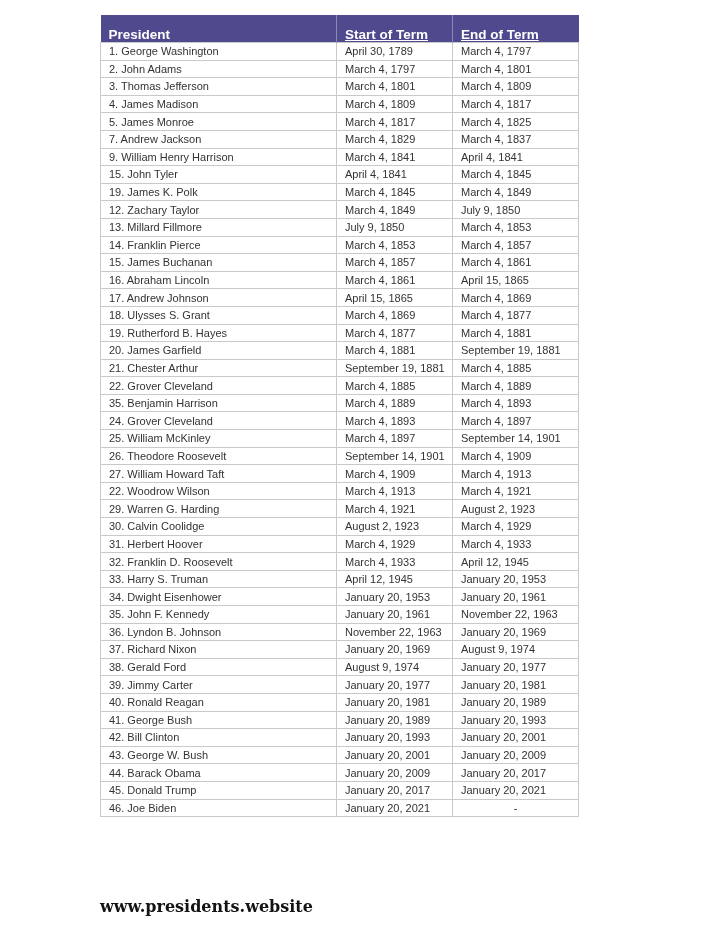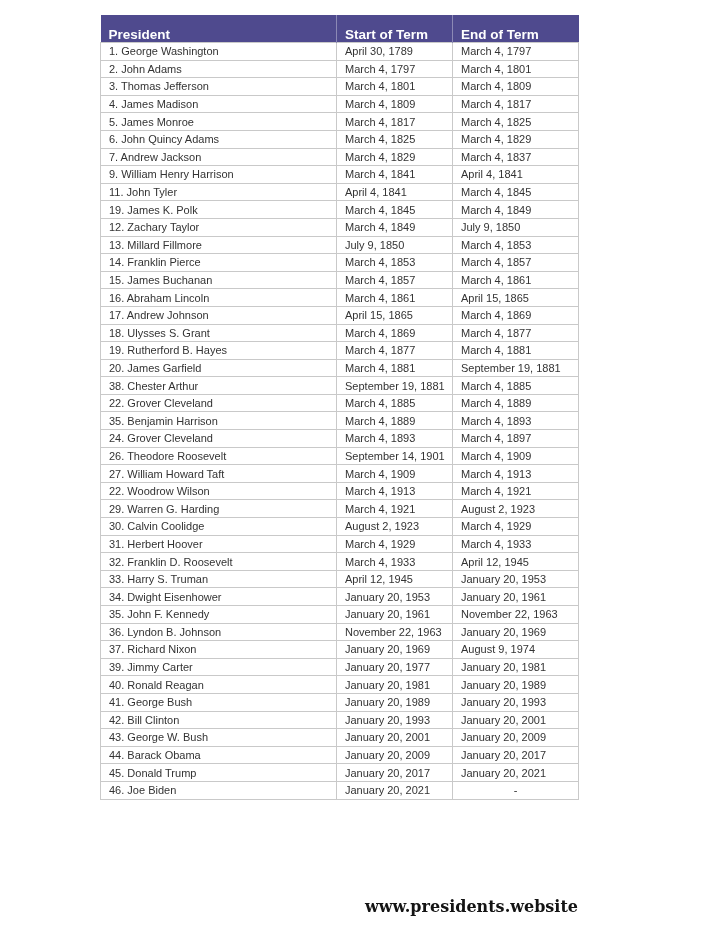--- a/index.html
+++ b/index.html
@@ -33,20 +33,21 @@
     font-size: 13.5px;
     font-weight: bold;
     text-align: left;
     height: 26px;
     padding: 12px 0 0 8px;
     border: none;
     vertical-align: middle;
   }
   table.presidents thead th + th {
     border-left: 1px solid rgba(255,255,255,0.35);
+    text-decoration: underline;
   }
   table.presidents tbody td {
     height: 17.6px;
     font-size: 11px;
     color: #333333;
     background: #ffffff;
     border: 1px solid #c9c9c9;
     padding: 0 0 0 8px;
     vertical-align: middle;
     white-space: nowrap;
@@ -54,21 +55,21 @@
   }
   table.presidents tbody td.center {
     text-align: center;
     padding-left: 0;
   }
   .site-footer {
     position: absolute;
     left: 100px;
     top: 897px;
     width: 478px;
-    text-align: right;
+    text-align: left;
     font-family: "DejaVu Serif", "Liberation Serif", serif;
     font-weight: bold;
     font-size: 16px;
     color: #141414;
   }
 </style>
 </head>
 <body>
 
 <div class="page">
@@ -107,36 +108,31 @@
             <td>4. James Madison</td>
             <td>March 4, 1809</td>
             <td>March 4, 1817</td>
           </tr>
           <tr>
             <td>5. James Monroe</td>
             <td>March 4, 1817</td>
             <td>March 4, 1825</td>
           </tr>
           <tr>
-            <td>6. John Quincy Adams</td>
-            <td>March 4, 1825</td>
-            <td>March 4, 1829</td>
-          </tr>
-          <tr>
             <td>7. Andrew Jackson</td>
             <td>March 4, 1829</td>
             <td>March 4, 1837</td>
           </tr>
           <tr>
             <td>9. William Henry Harrison</td>
             <td>March 4, 1841</td>
             <td>April 4, 1841</td>
           </tr>
           <tr>
-            <td>11. John Tyler</td>
+            <td>15. John Tyler</td>
             <td>April 4, 1841</td>
             <td>March 4, 1845</td>
           </tr>
           <tr>
             <td>19. James K. Polk</td>
             <td>March 4, 1845</td>
             <td>March 4, 1849</td>
           </tr>
           <tr>
             <td>12. Zachary Taylor</td>
@@ -177,40 +173,45 @@
             <td>19. Rutherford B. Hayes</td>
             <td>March 4, 1877</td>
             <td>March 4, 1881</td>
           </tr>
           <tr>
             <td>20. James Garfield</td>
             <td>March 4, 1881</td>
             <td>September 19, 1881</td>
           </tr>
           <tr>
-            <td>38. Chester Arthur</td>
+            <td>21. Chester Arthur</td>
             <td>September 19, 1881</td>
             <td>March 4, 1885</td>
           </tr>
           <tr>
             <td>22. Grover Cleveland</td>
             <td>March 4, 1885</td>
             <td>March 4, 1889</td>
           </tr>
           <tr>
             <td>35. Benjamin Harrison</td>
             <td>March 4, 1889</td>
             <td>March 4, 1893</td>
           </tr>
           <tr>
             <td>24. Grover Cleveland</td>
             <td>March 4, 1893</td>
             <td>March 4, 1897</td>
           </tr>
           <tr>
+            <td>25. William McKinley</td>
+            <td>March 4, 1897</td>
+            <td>September 14, 1901</td>
+          </tr>
+          <tr>
             <td>26. Theodore Roosevelt</td>
             <td>September 14, 1901</td>
             <td>March 4, 1909</td>
           </tr>
           <tr>
             <td>27. William Howard Taft</td>
             <td>March 4, 1909</td>
             <td>March 4, 1913</td>
           </tr>
           <tr>
@@ -257,20 +258,25 @@
             <td>36. Lyndon B. Johnson</td>
             <td>November 22, 1963</td>
             <td>January 20, 1969</td>
           </tr>
           <tr>
             <td>37. Richard Nixon</td>
             <td>January 20, 1969</td>
             <td>August 9, 1974</td>
           </tr>
           <tr>
+            <td>38. Gerald Ford</td>
+            <td>August 9, 1974</td>
+            <td>January 20, 1977</td>
+          </tr>
+          <tr>
             <td>39. Jimmy Carter</td>
             <td>January 20, 1977</td>
             <td>January 20, 1981</td>
           </tr>
           <tr>
             <td>40. Ronald Reagan</td>
             <td>January 20, 1981</td>
             <td>January 20, 1989</td>
           </tr>
           <tr>

